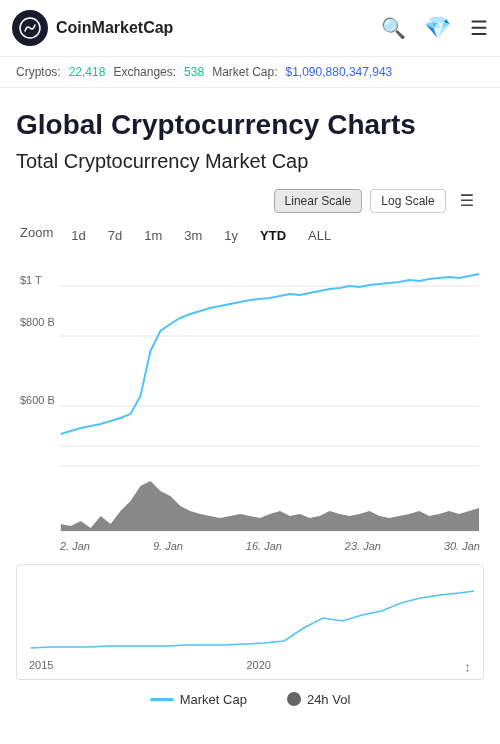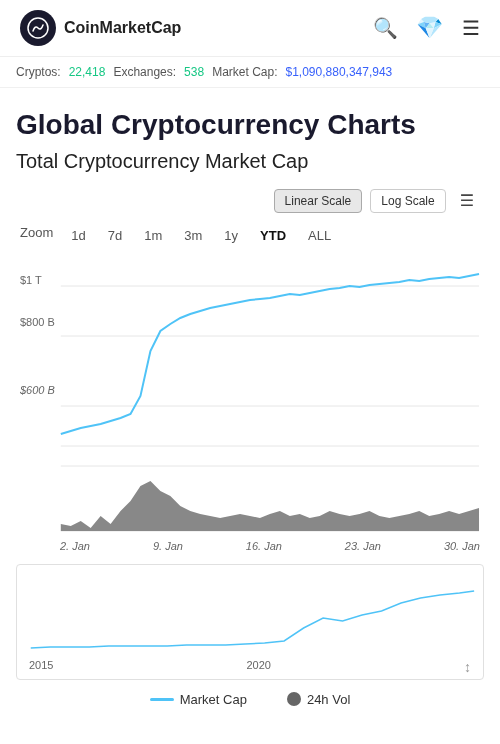--- a/index.html
+++ b/index.html
@@ -8,21 +8,21 @@
       background: #fff;
       width: 500px;
       min-height: 744px;
       overflow-x: hidden;
     }
 
     
     .header {
       display: flex;
       align-items: center;
-      padding: 10px 20px;
+      padding: 10px 12px;
       border-bottom: 1px solid #eee;
       background: #fff;
     }
     .header-logo {
       display: flex;
       align-items: center;
       gap: 8px;
       flex: 1;
     }
     .logo-circle {
@@ -288,21 +288,21 @@
     <button class="zoom-btn">1y</button>
     <button class="zoom-btn active">YTD</button>
     <button class="zoom-btn">ALL</button>
   </div>
 
   <div class="chart-area">
     <div class="main-chart">
       
       <span class="chart-label" style="top: 18px;">$1 T</span>
       <span class="chart-label" style="top: 60px;">$800 B</span>
-      <span class="chart-label" style="top: 128px; font-style: italic;">$600 B</span>
+      <span class="chart-label" style="top: 138px;">$600 B</span>
 
       <svg width="100%" height="200" viewBox="0 0 470 200" preserveAspectRatio="none">
 
         <line x1="45" y1="30" x2="465" y2="30" stroke="#e0e0e0" stroke-width="0.8"></line>
         <line x1="45" y1="80" x2="465" y2="80" stroke="#e0e0e0" stroke-width="0.8"></line>
         <line x1="45" y1="150" x2="465" y2="150" stroke="#e0e0e0" stroke-width="0.8"></line>
         <line x1="45" y1="190" x2="465" y2="190" stroke="#e0e0e0" stroke-width="0.8"></line>
 
         <polyline fill="none" stroke="#4fc3f7" stroke-width="2" points="
             45,178 55,175 65,172 75,170 85,168 95,165

